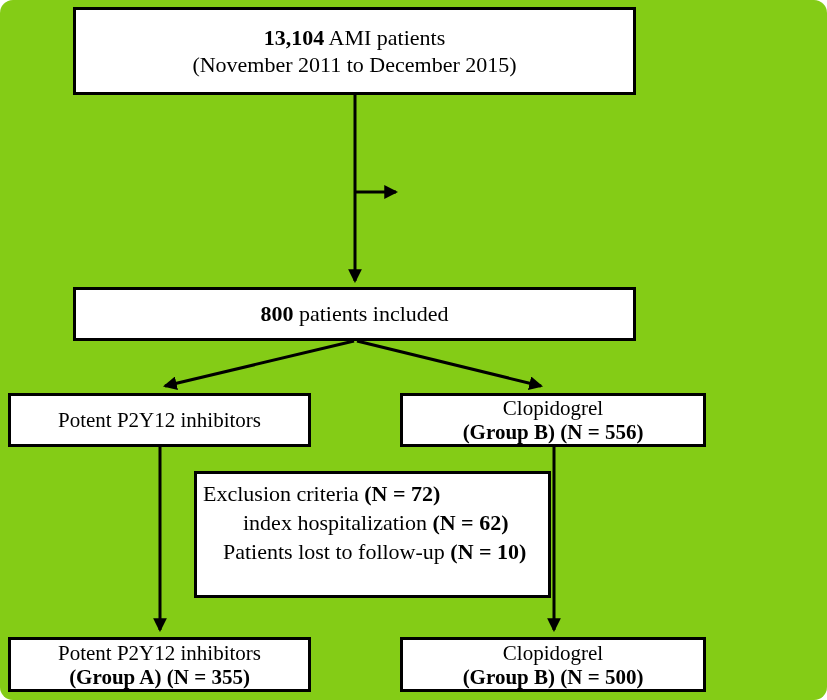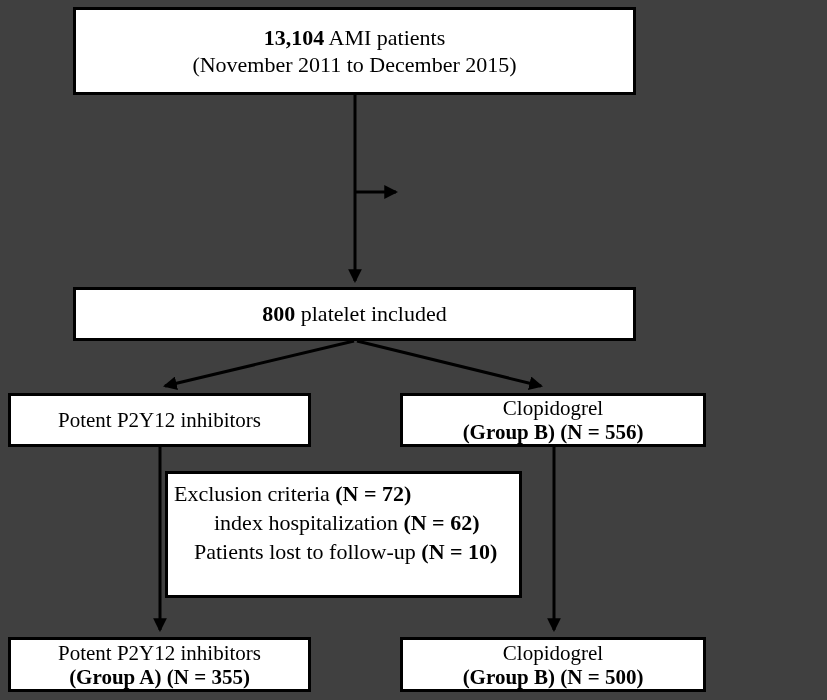--- a/index.html
+++ b/index.html
@@ -1,23 +1,24 @@
 <!DOCTYPE html>
 <html><head>
 <meta charset="utf-8">
 <style>
   html, body { margin: 0; padding: 0; background: #ffffff; }
   .canvas {
     position: relative;
     width: 827px;
     height: 700px;
-    background: #404040;
+    background: #84cc16;
     color: #000000;
     font-family: "Liberation Serif", "DejaVu Serif", serif;
     overflow: hidden;
+    border-radius: 13px;
   }
   .box {
     position: absolute;
     border: 3px solid #000000;
     background: #ffffff;
     box-sizing: border-box;
   }
   .centered {
     display: flex;
     flex-direction: column;
@@ -28,21 +29,21 @@
   .line { white-space: nowrap; }
   .indent1 { padding-left: 20px; }
   .indent2 { padding-left: 40px; }
   .arrows { position: absolute; left: 0; top: 0; pointer-events: none; }
 
   #top-box      { left: 73px;  top: 7px;   width: 563px; height: 88px;  font-size: 22px; line-height: 27px; }
   #excl1-box    { left: 402px; top: 100px; width: 420px; height: 179px; font-size: 22px; line-height: 29px; padding: 10px 2px 0 6px; }
   #included-box { left: 73px;  top: 287px; width: 563px; height: 54px;  font-size: 22px; }
   #group-a-box  { left: 8px;   top: 393px; width: 303px; height: 54px;  font-size: 21px; line-height: 24px; }
   #group-b-box  { left: 400px; top: 393px; width: 306px; height: 54px;  font-size: 21px; line-height: 24px; }
-  #excl2-box    { left: 165px; top: 471px; width: 357px; height: 127px; font-size: 22px; line-height: 29px; padding: 5px 2px 0 6px; }
+  #excl2-box    { left: 194px; top: 471px; width: 357px; height: 127px; font-size: 22px; line-height: 29px; padding: 5px 2px 0 6px; }
   #final-a-box  { left: 8px;   top: 637px; width: 303px; height: 55px;  font-size: 21px; line-height: 24px; }
   #final-b-box  { left: 400px; top: 637px; width: 306px; height: 55px;  font-size: 21px; line-height: 24px; }
 </style>
 </head>
 <body>
 
 <div class="canvas">
 
   <svg class="arrows" width="827" height="700" viewBox="0 0 827 700">
     <defs>
@@ -58,21 +59,21 @@
     <path d="M554,447 L554,630" stroke="#000000" stroke-width="3" fill="none" marker-end="url(#ah)"></path>
   </svg>
 
   <div class="box centered" id="top-box">
     <div class="line"><span class="b">13,104</span><span> AMI patients</span></div>
     <div class="line">(November 2011 to December 2015)</div>
   </div>
 
 
   <div class="box centered" id="included-box">
-    <div class="line"><span class="b">800</span><span> platelet included</span></div>
+    <div class="line"><span class="b">800</span><span> patients included</span></div>
   </div>
 
   <div class="box centered" id="group-a-box">
     <div class="line">Potent P2Y12 inhibitors</div>
   </div>
 
   <div class="box centered" id="group-b-box">
     <div class="line">Clopidogrel</div>
     <div class="line b">(Group B) (N = 556)</div>
   </div>

